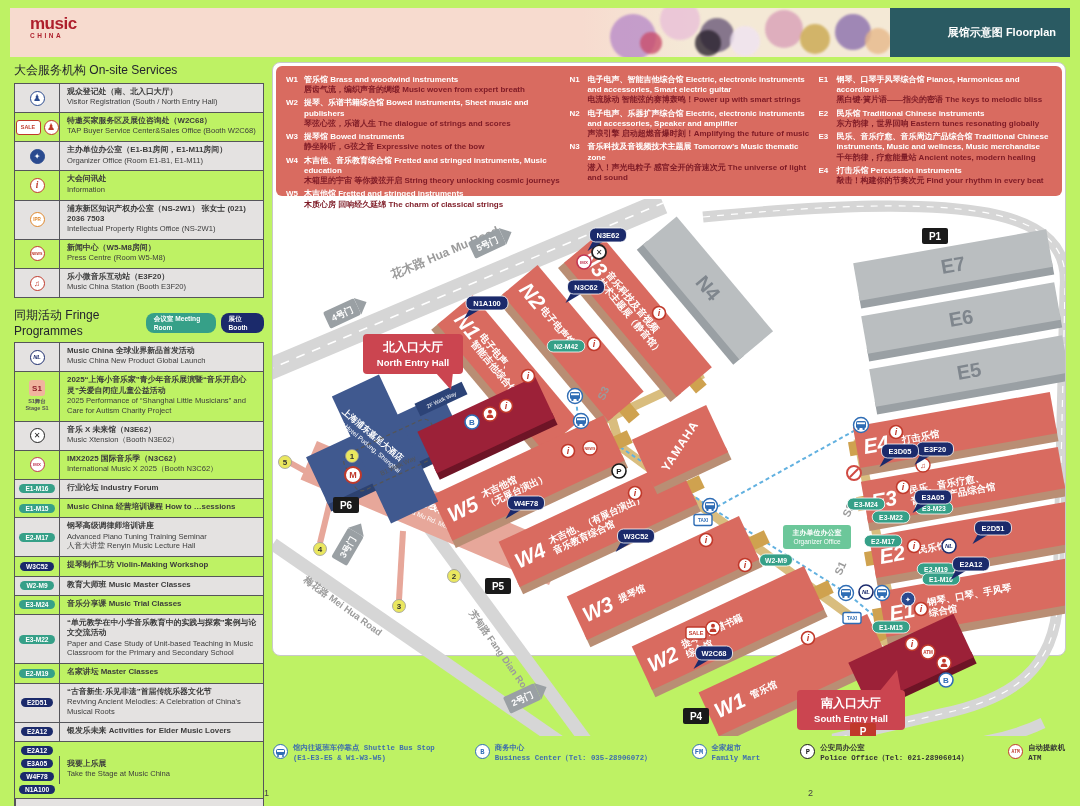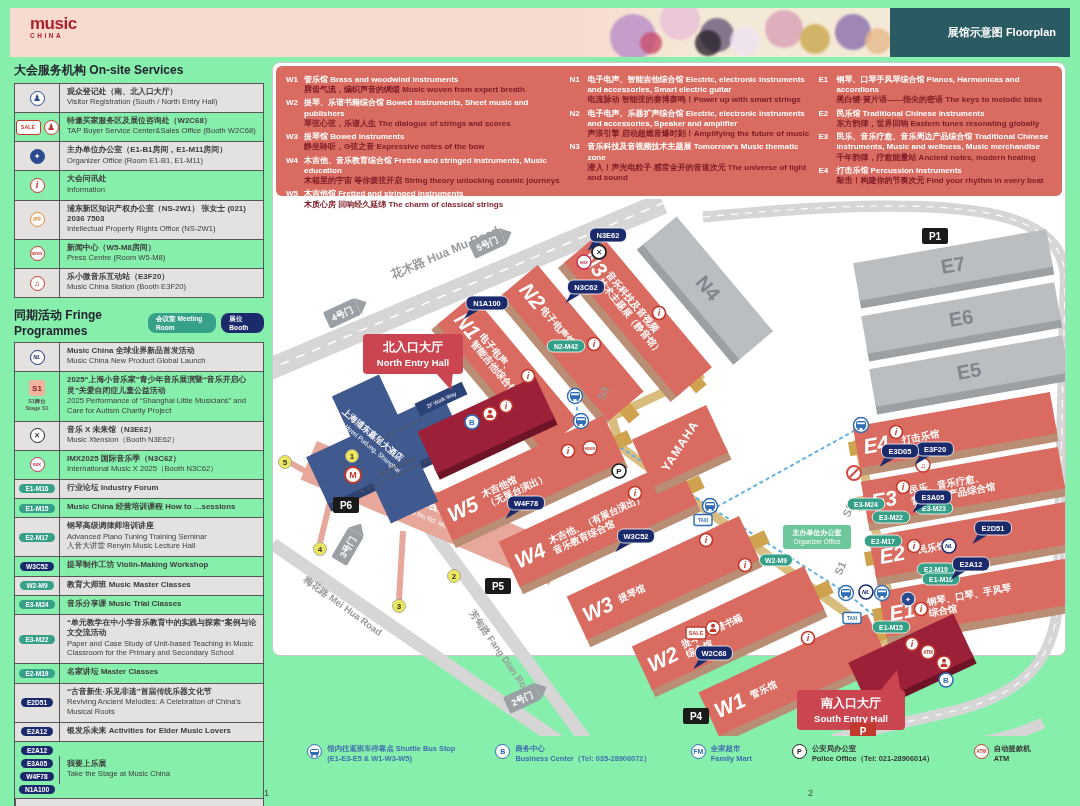--- a/index.html
+++ b/index.html
@@ -1,31 +1,31 @@
 <!DOCTYPE html>
 <html><head>
 <meta charset="utf-8">
 <style>
   html,body{margin:0;padding:0;background:#fff;}
-  .page{position:relative;width:1080px;height:806px;background:#86efac;overflow:hidden;
+  .page{position:relative;width:1080px;height:806px;background:#bef264;overflow:hidden;
         font-family:"Liberation Sans","DejaVu Sans",sans-serif;}
   
   .hdr{position:absolute;left:10px;top:8px;right:10px;height:49px;
        background:linear-gradient(90deg,#f7dbcf 0 54%,#f4e9d6 64% 100%);}
   .logo{position:absolute;left:20px;top:7px;color:#ae1f2d;}
   .logo .l1{font-size:17px;font-weight:800;letter-spacing:-0.5px;line-height:17px;}
   .logo .l2{font-size:6.5px;font-weight:700;letter-spacing:2.5px;}
   .art{position:absolute;left:590px;top:0;width:300px;height:49px;overflow:hidden;}
   .art i{position:absolute;border-radius:50%;filter:blur(1px);}
   .hdr-title{position:absolute;right:0;top:0;width:180px;height:49px;background:#2a5a62;
        color:#fff;font-size:11px;font-weight:700;line-height:49px;text-align:right;
        padding-right:14px;box-sizing:border-box;}
   
   .side{position:absolute;left:14px;top:62px;width:250px;}
-  .sec-title{font-size:12px;font-weight:700;color:#23232e;margin:0 0 4px 0;}
+  .sec-title{font-size:12px;font-weight:400;color:#23232e;margin:0 0 4px 0;}
   .plist{border:1px solid #55555a;}
   .prow{display:flex;border-top:1px solid #55555a;align-items:center;}
   .prow:first-child{border-top:none;}
   .prow.alt{background:#e4e2e1;}
   .icell{flex:0 0 44px;display:flex;flex-direction:column;align-items:center;justify-content:center;
          gap:2px;padding:3px 0;}
   .irow{display:flex;gap:3px;align-items:center;}
   .tcell{flex:1;padding:3px 6px 5px 0;border-left:1px solid #55555a;padding-left:7px;}
   .zh{font-size:7.9px;color:#3c3c3c;font-weight:700;line-height:1.3;}
   .en{font-size:7.6px;color:#3c3c3c;line-height:1.3;}
@@ -59,21 +59,21 @@
   .lg-col{flex:1;}
   .lg-col.c1{flex:1.12;} .lg-col.c2{flex:0.98;} .lg-col.c3{flex:0.95;}
   .lg-entry{display:flex;margin-bottom:3px;}
   .lg-id{width:18px;font-weight:800;font-size:8px;color:#fff;flex:none;}
   .lg-body{flex:1;font-size:8px;line-height:1.28;}
   .lg-text{color:#fff;font-weight:600;}
   .lg-tag{display:block;color:#7e1b26;font-weight:800;}
   .mapsvg{position:absolute;left:0;top:136px;}
   
   .mfoot{position:absolute;left:272px;top:744px;width:794px;display:flex;justify-content:center;
-      gap:40px;align-items:flex-start;}
+      gap:40px;align-items:flex-start;font-family:Liberation Mono, monospace;}
   .fitem{display:flex;gap:5px;align-items:flex-start;}
   .fi{width:15px;height:15px;border-radius:50%;border:1.6px solid #2f6db5;box-sizing:border-box;
       display:flex;align-items:center;justify-content:center;flex:none;background:#fff;}
   .fi.black{border-color:#1a1a1a;} .fi.red{border-color:#c0392b;}
   .fi span{font-weight:800;font-size:7px;color:#2f6db5;}
   .fi.black span{color:#1a1a1a;} .fi.red span{color:#c0392b;font-size:4.6px;}
   .busbody{width:9px;height:6px;background:#2f6db5;border-radius:2px;position:relative;display:block;}
   .busbody::before{content:'';position:absolute;top:1.5px;left:1px;right:1px;height:1.6px;background:#fff;}
   .busbody::after{content:'';position:absolute;bottom:-2px;left:1px;width:2px;height:2px;border-radius:50%;
       background:#2f6db5;box-shadow:5px 0 0 #2f6db5;}

